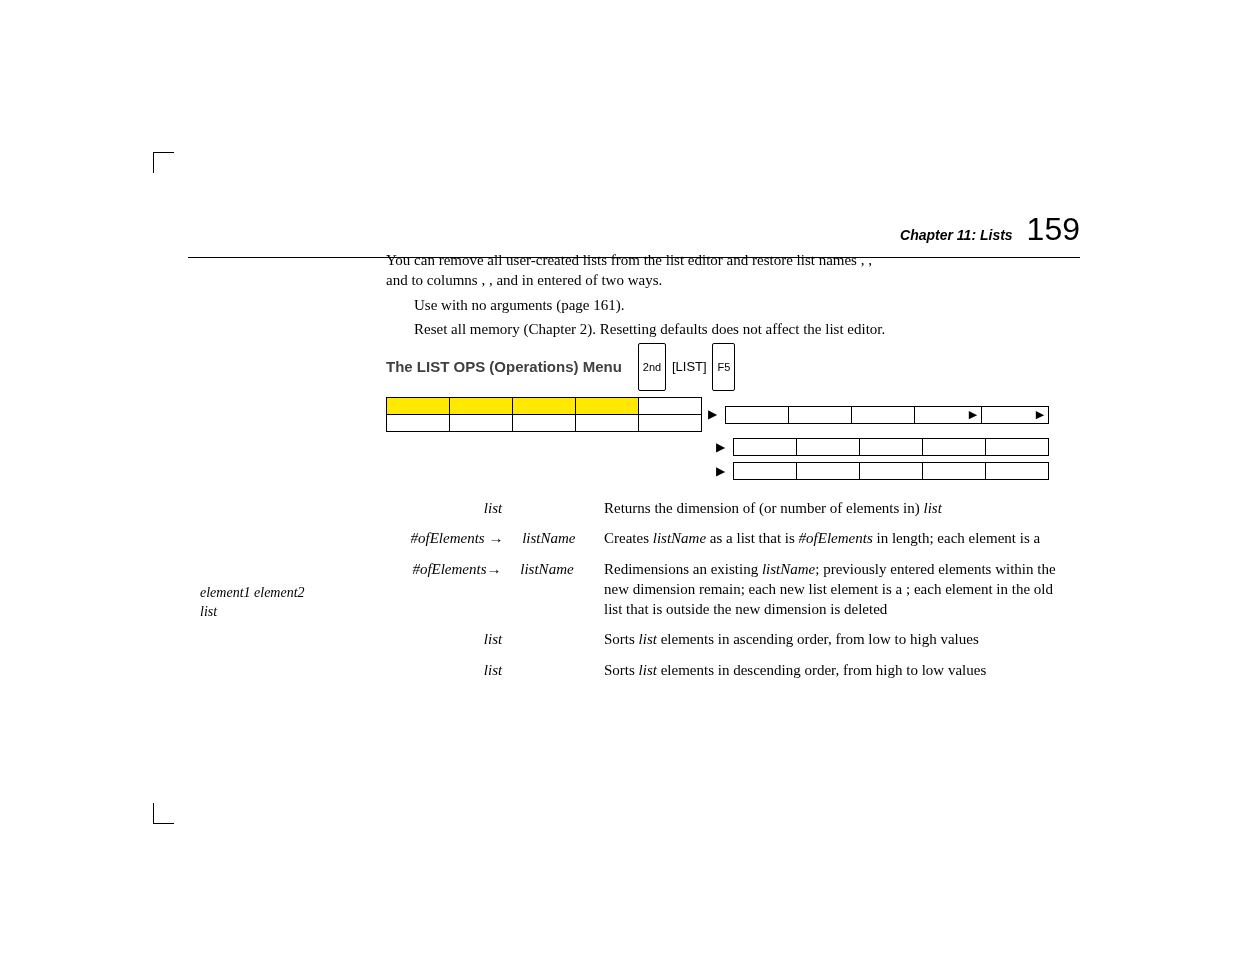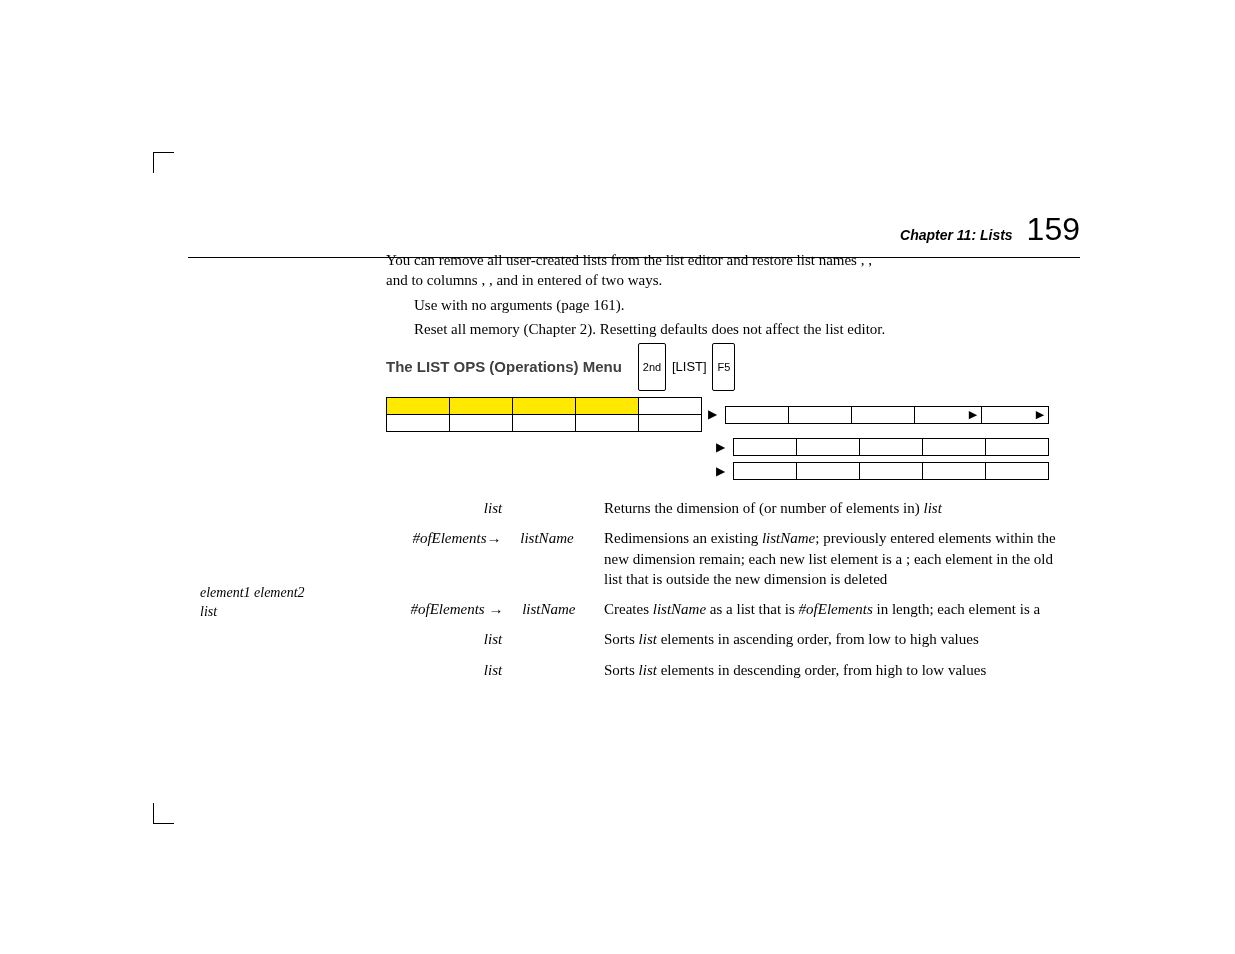--- a/index.html
+++ b/index.html
@@ -144,32 +144,32 @@
     <table class="ops">
       <tbody>
           <tr>
         <td class="col1"><span class="ital">list</span></td>
         <td class="col2">
           <span>Returns the dimension of (or number of elements in) </span><span class="ital">list</span>
         </td>
       </tr>
       <tr>
         <td class="col1">
+          <span class="ital">#ofElements</span><span class="arrow"> → </span>&nbsp;&nbsp;&nbsp;&nbsp;<span class="ital">listName</span>
+        </td>
+        <td class="col2">
+          <span>Creates </span><span class="ital">listName</span><span> as a list that is </span><span class="ital">#ofElements</span><span> in length; each element is a </span>
+        </td>
+      </tr>
+      <tr>
+        <td class="col1">
           <span class="ital">#ofElements</span><span class="arrow">→ </span>&nbsp;&nbsp;&nbsp;&nbsp;<span class="ital">listName</span>
         </td>
         <td class="col2">
           <span>Redimensions an existing </span><span class="ital">listName</span><span>; previously entered elements within the new dimension remain; each new list element is a </span><span>; each element in the old list that is outside the new dimension is deleted</span>
-        </td>
-      </tr>
-      <tr>
-        <td class="col1">
-          <span class="ital">#ofElements</span><span class="arrow"> → </span>&nbsp;&nbsp;&nbsp;&nbsp;<span class="ital">listName</span>
-        </td>
-        <td class="col2">
-          <span>Creates </span><span class="ital">listName</span><span> as a list that is </span><span class="ital">#ofElements</span><span> in length; each element is a </span>
         </td>
       </tr>
       <tr>
         <td class="col1"><span class="ital">list</span></td>
         <td class="col2">
           <span>Sorts </span><span class="ital">list</span><span> elements in ascending order, from low to high values</span>
         </td>
       </tr>
       <tr>
         <td class="col1"><span class="ital">list</span></td>

